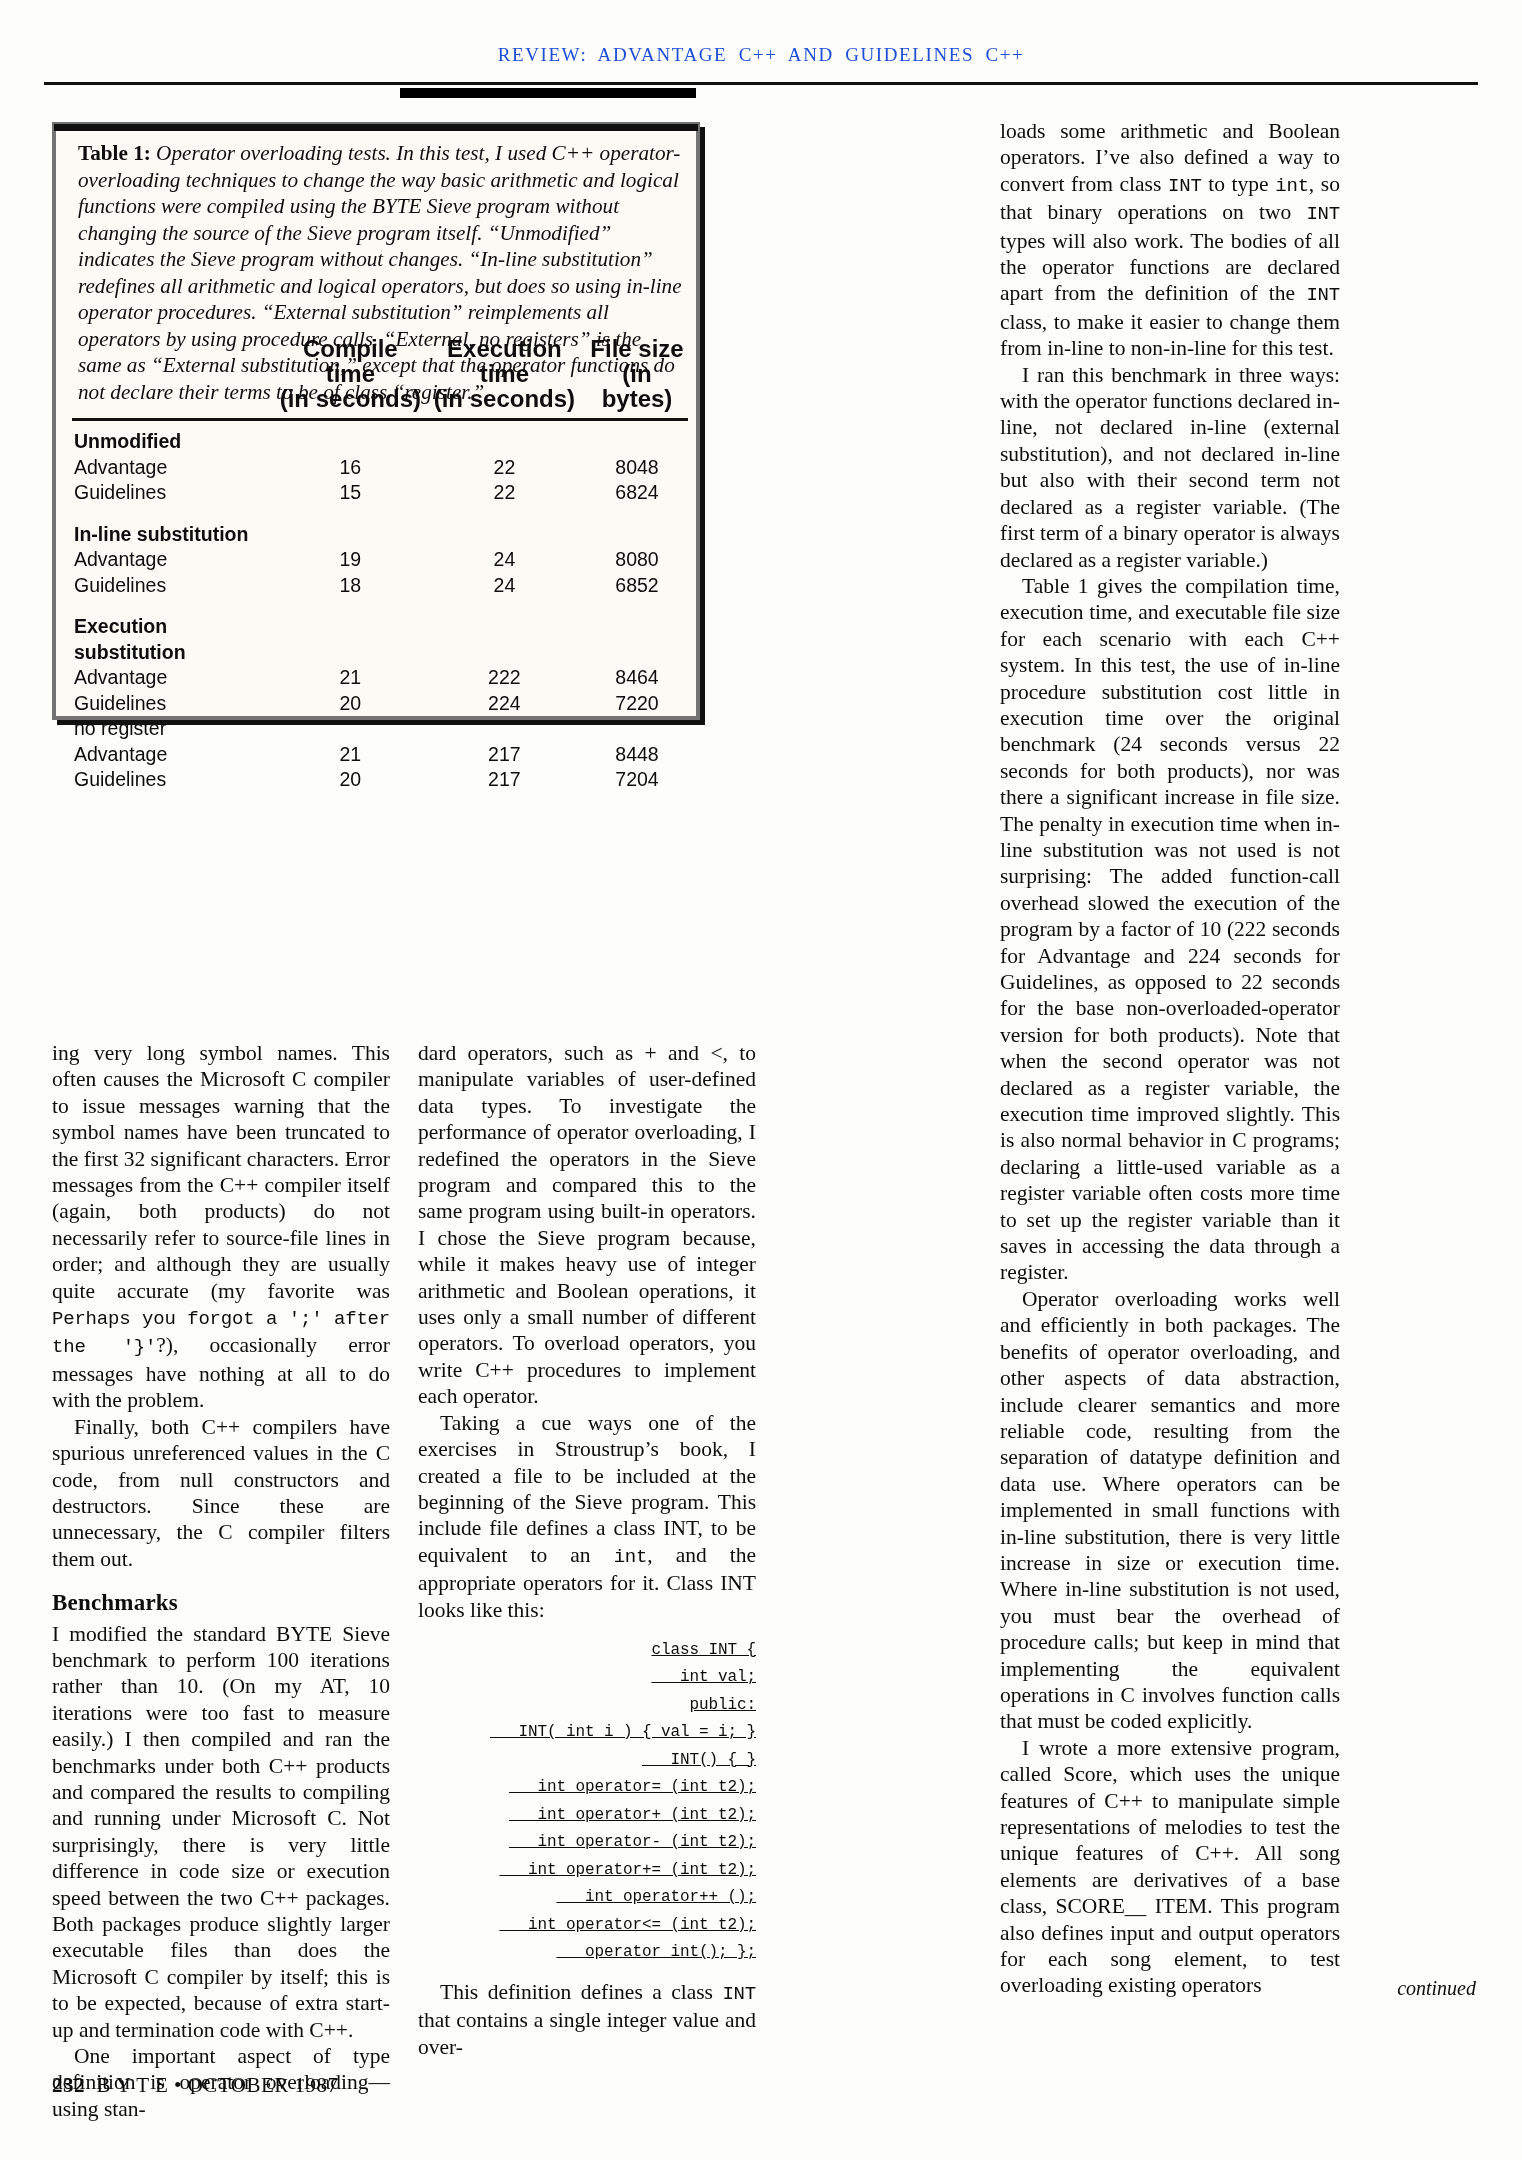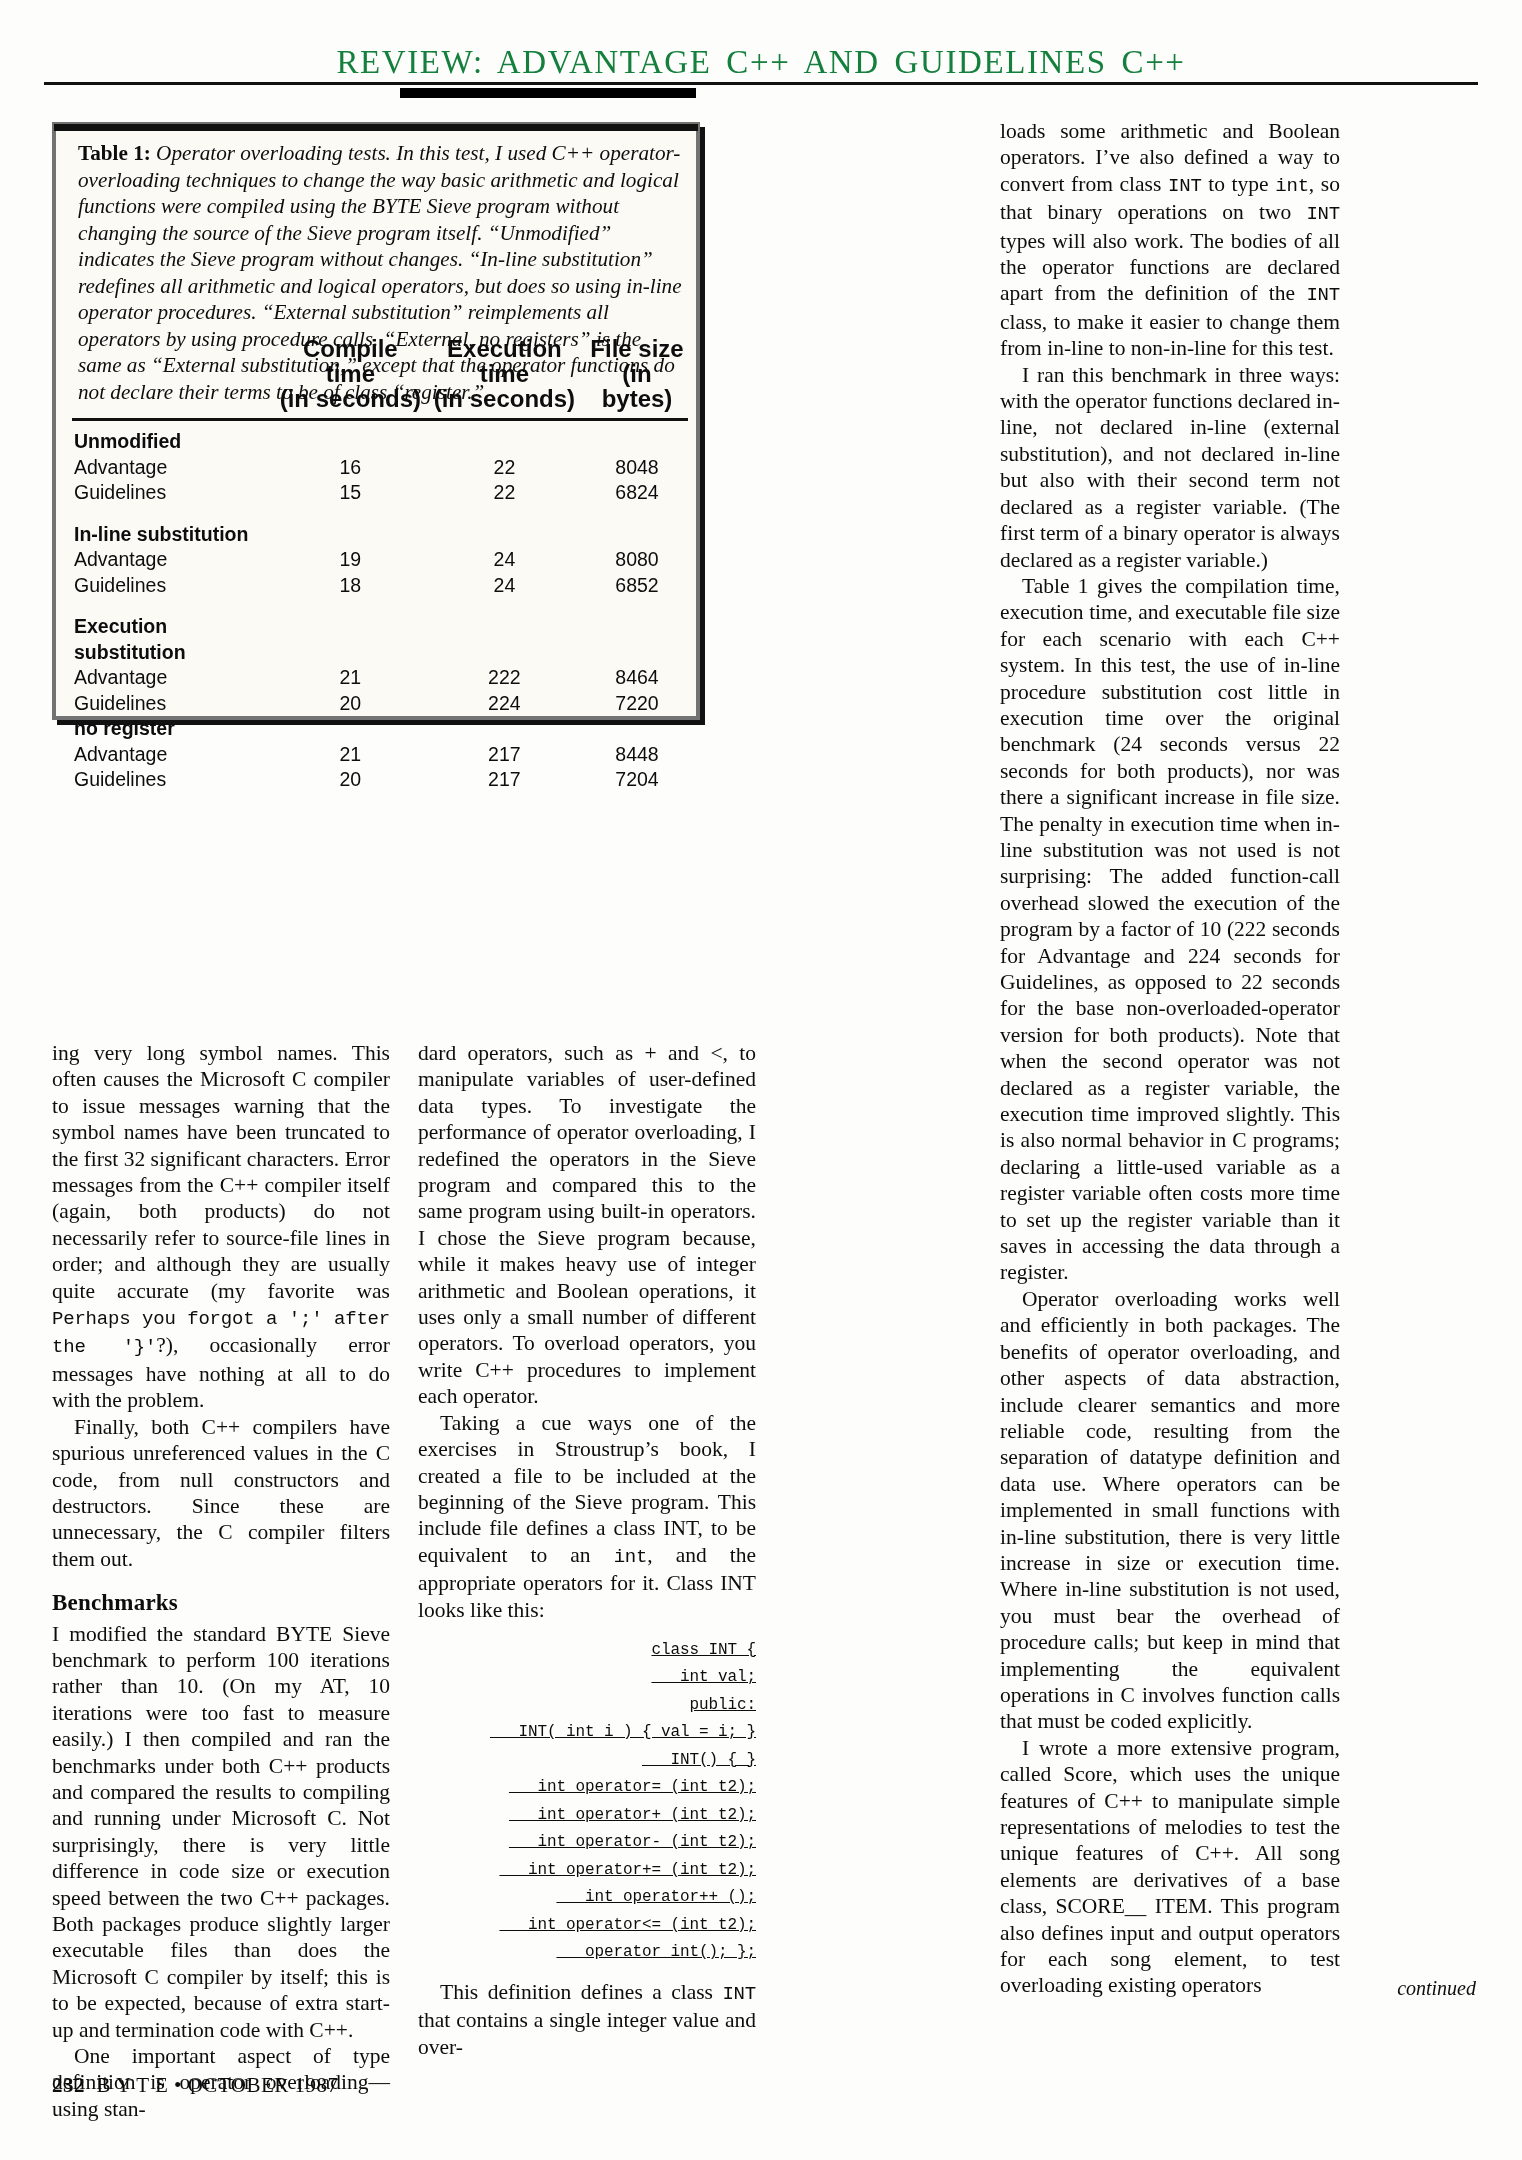--- a/index.html
+++ b/index.html
@@ -24,24 +24,24 @@
   }
 
   
   .running-head {
     position: absolute;
     top: 44px;
     left: 60px;
     right: 60px;
     text-align: center;
     font-family: "Liberation Serif", "DejaVu Serif", serif;
-    font-size: 33px;
+    font-size: 19px;
     letter-spacing: 1.6px;
     word-spacing: 5px;
-    color: #15803d;
+    color: #1d4ed8;
   }
   .rule-top {
     position: absolute;
     top: 82px;
     left: 44px;
     width: 1434px;
     height: 3px;
     background: #111;
   }
   .rule-tab {
@@ -155,21 +155,21 @@
   .tbl th.lbl { width: 206px; }
   .tbl td {
     font-size: 19.5px;
     padding: 0;
     line-height: 25.5px;
   }
   .tbl td.lbl { text-align: left; padding-left: 2px; }
   .tbl td.num { text-align: center; }
   .tbl tr.group td.lbl { font-weight: bold; padding-top: 16px; }
   .tbl tr.group-first td.lbl { padding-top: 8px; }
-  .tbl tr.grpline2 td.lbl { font-weight: bold; padding-top: 0; margin-top: 25px; }
+  .tbl tr.grpline2 td.lbl { font-weight: normal; padding-top: 0; margin-top: 25px; }
   .hdr-rule td {
     border-bottom: 3px solid #111;
     height: 4px;
     padding: 0;
   }
 
   
   .folio {
     position: absolute;
     left: 52px;

